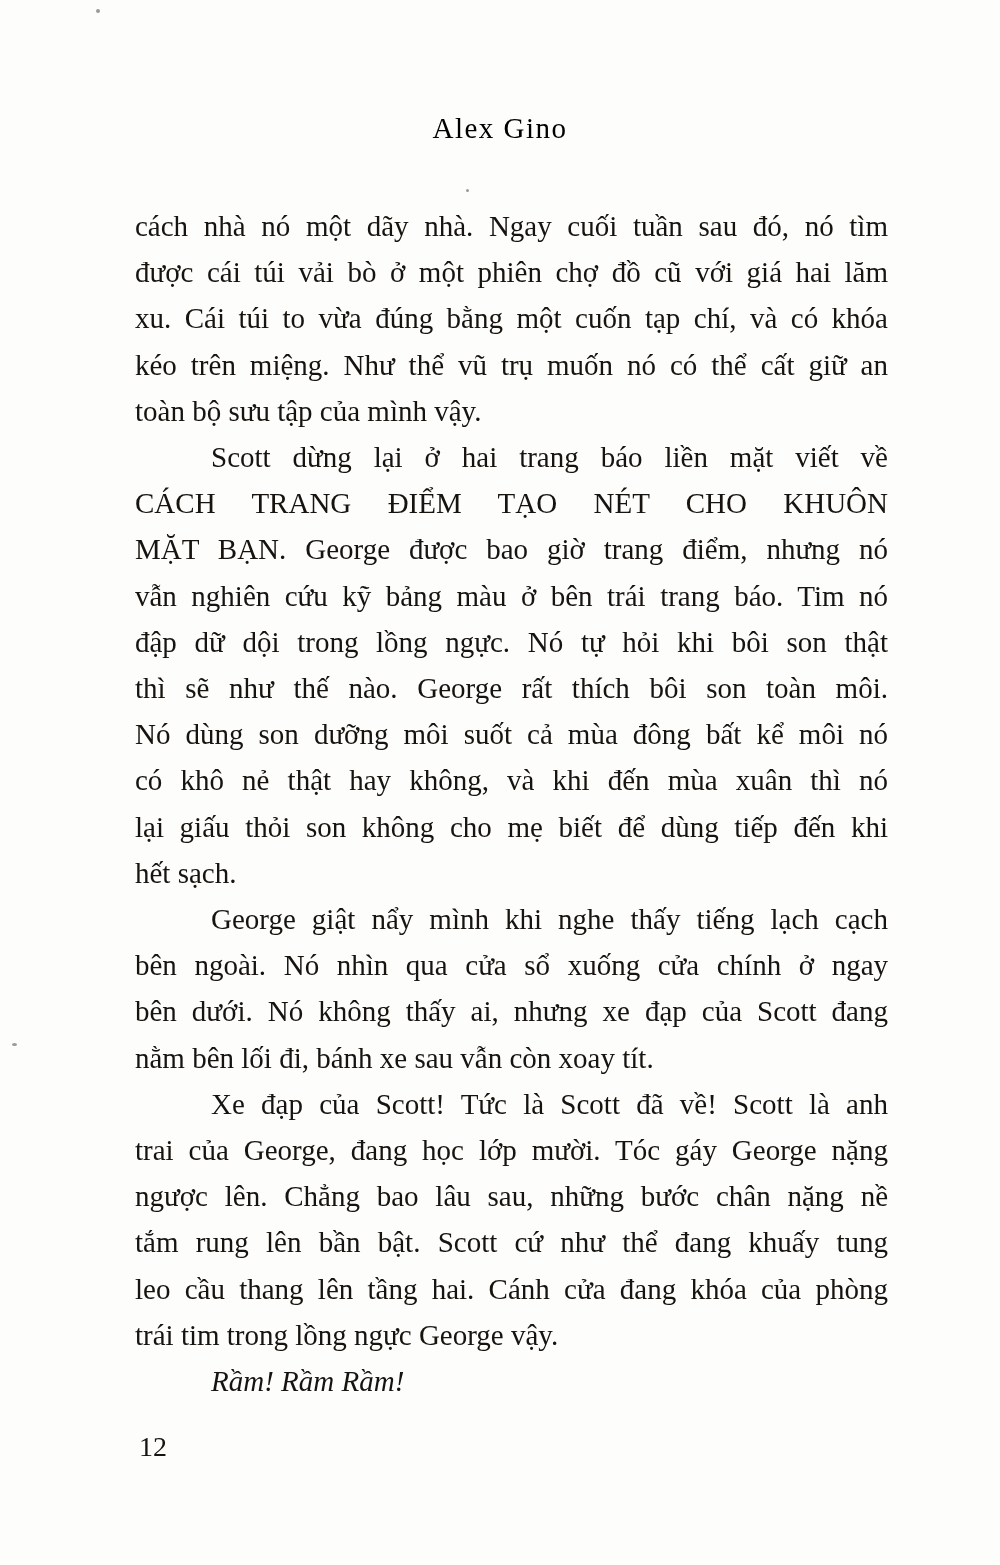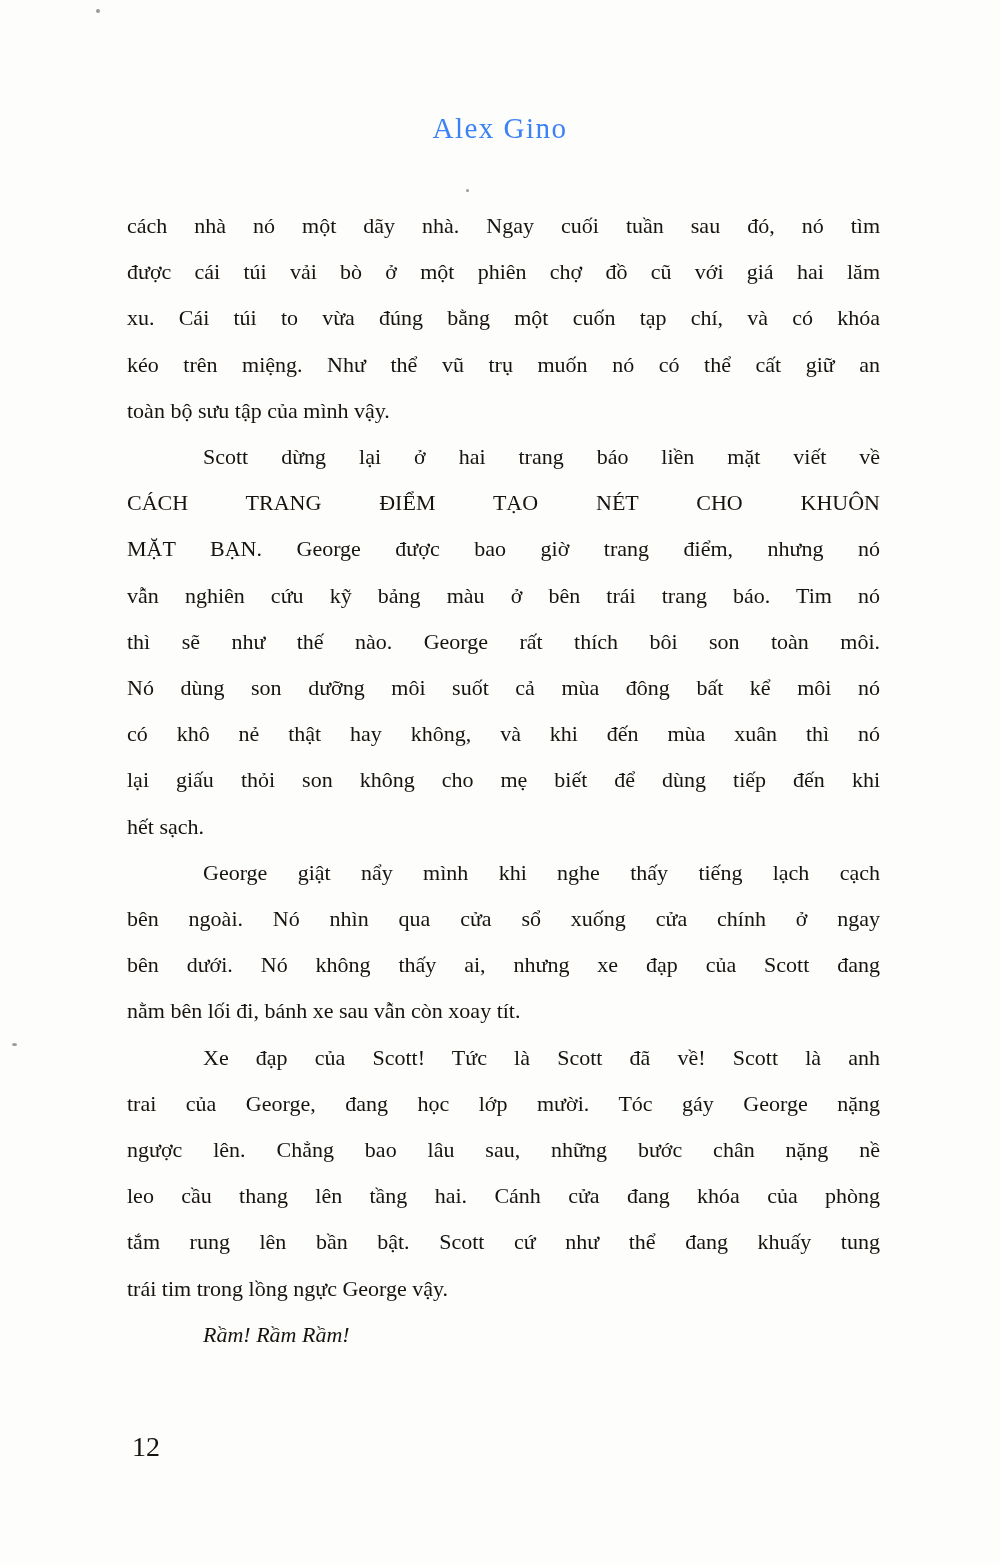--- a/index.html
+++ b/index.html
@@ -18,28 +18,28 @@
     overflow: hidden;
   }
   .running-head {
     position: absolute;
     top: 112px;
     left: 0;
     width: 100%;
     text-align: center;
     font-size: 29px;
     letter-spacing: 1.5px;
-    color: #3b82f6;
+    color: #000000;
   }
   .body-text {
     position: absolute;
     top: 203px;
-    left: 127px;
+    left: 135px;
     width: 753px;
-    font-size: 22px;
+    font-size: 29px;
     line-height: 46.2px;
   }
   .para {
     margin: 0;
     padding: 0;
   }
   .para.italic {
     font-style: italic;
   }
   .line {
@@ -48,21 +48,21 @@
   }
   .line.para-end {
     text-align: right;
     text-align-last: left;
   }
   .para.indent .line:first-child {
     text-indent: 76px;
   }
   .page-number {
     position: absolute;
-    left: 132px;
+    left: 139px;
     top: 1430px;
     font-size: 28px;
     line-height: 34px;
     color: #17130f;
   }
   
   .speck {
     position: absolute;
     background: #9a9a96;
     border-radius: 50%;
@@ -87,38 +87,39 @@
         <div class="line">được cái túi vải bò ở một phiên chợ đồ cũ với giá hai lăm</div>
         <div class="line">xu. Cái túi to vừa đúng bằng một cuốn tạp chí, và có khóa</div>
         <div class="line">kéo trên miệng. Như thể vũ trụ muốn nó có thể cất giữ an</div>
         <div class="line para-end">toàn bộ sưu tập của mình vậy.</div>
       </div>
       <div class="para indent">
         <div class="line">Scott dừng lại ở hai trang báo liền mặt viết về</div>
         <div class="line">CÁCH TRANG ĐIỂM TẠO NÉT CHO KHUÔN</div>
         <div class="line">MẶT BẠN. George được bao giờ trang điểm, nhưng nó</div>
         <div class="line">vẫn nghiên cứu kỹ bảng màu ở bên trái trang báo. Tim nó</div>
+        <div class="line">đập dữ dội trong lồng ngực. Nó tự hỏi khi bôi son thật</div>
         <div class="line">thì sẽ như thế nào. George rất thích bôi son toàn môi.</div>
         <div class="line">Nó dùng son dưỡng môi suốt cả mùa đông bất kể môi nó</div>
         <div class="line">có khô nẻ thật hay không, và khi đến mùa xuân thì nó</div>
         <div class="line">lại giấu thỏi son không cho mẹ biết để dùng tiếp đến khi</div>
         <div class="line para-end">hết sạch.</div>
       </div>
       <div class="para indent">
         <div class="line">George giật nẩy mình khi nghe thấy tiếng lạch cạch</div>
         <div class="line">bên ngoài. Nó nhìn qua cửa sổ xuống cửa chính ở ngay</div>
         <div class="line">bên dưới. Nó không thấy ai, nhưng xe đạp của Scott đang</div>
         <div class="line para-end">nằm bên lối đi, bánh xe sau vẫn còn xoay tít.</div>
       </div>
       <div class="para indent">
         <div class="line">Xe đạp của Scott! Tức là Scott đã về! Scott là anh</div>
         <div class="line">trai của George, đang học lớp mười. Tóc gáy George nặng</div>
         <div class="line">ngược lên. Chẳng bao lâu sau, những bước chân nặng nề</div>
+        <div class="line">tắm rung lên bần bật. Scott cứ như thể đang khuấy tung</div>
         <div class="line">leo cầu thang lên tầng hai. Cánh cửa đang khóa của phòng</div>
-        <div class="line">tắm rung lên bần bật. Scott cứ như thể đang khuấy tung</div>
         <div class="line para-end">trái tim trong lồng ngực George vậy.</div>
       </div>
       <div class="para indent italic">
         <div class="line para-end">Rầm! Rầm Rầm!</div>
       </div>
     </div>
 
   <div class="page-number">12</div>
 </div>
 

